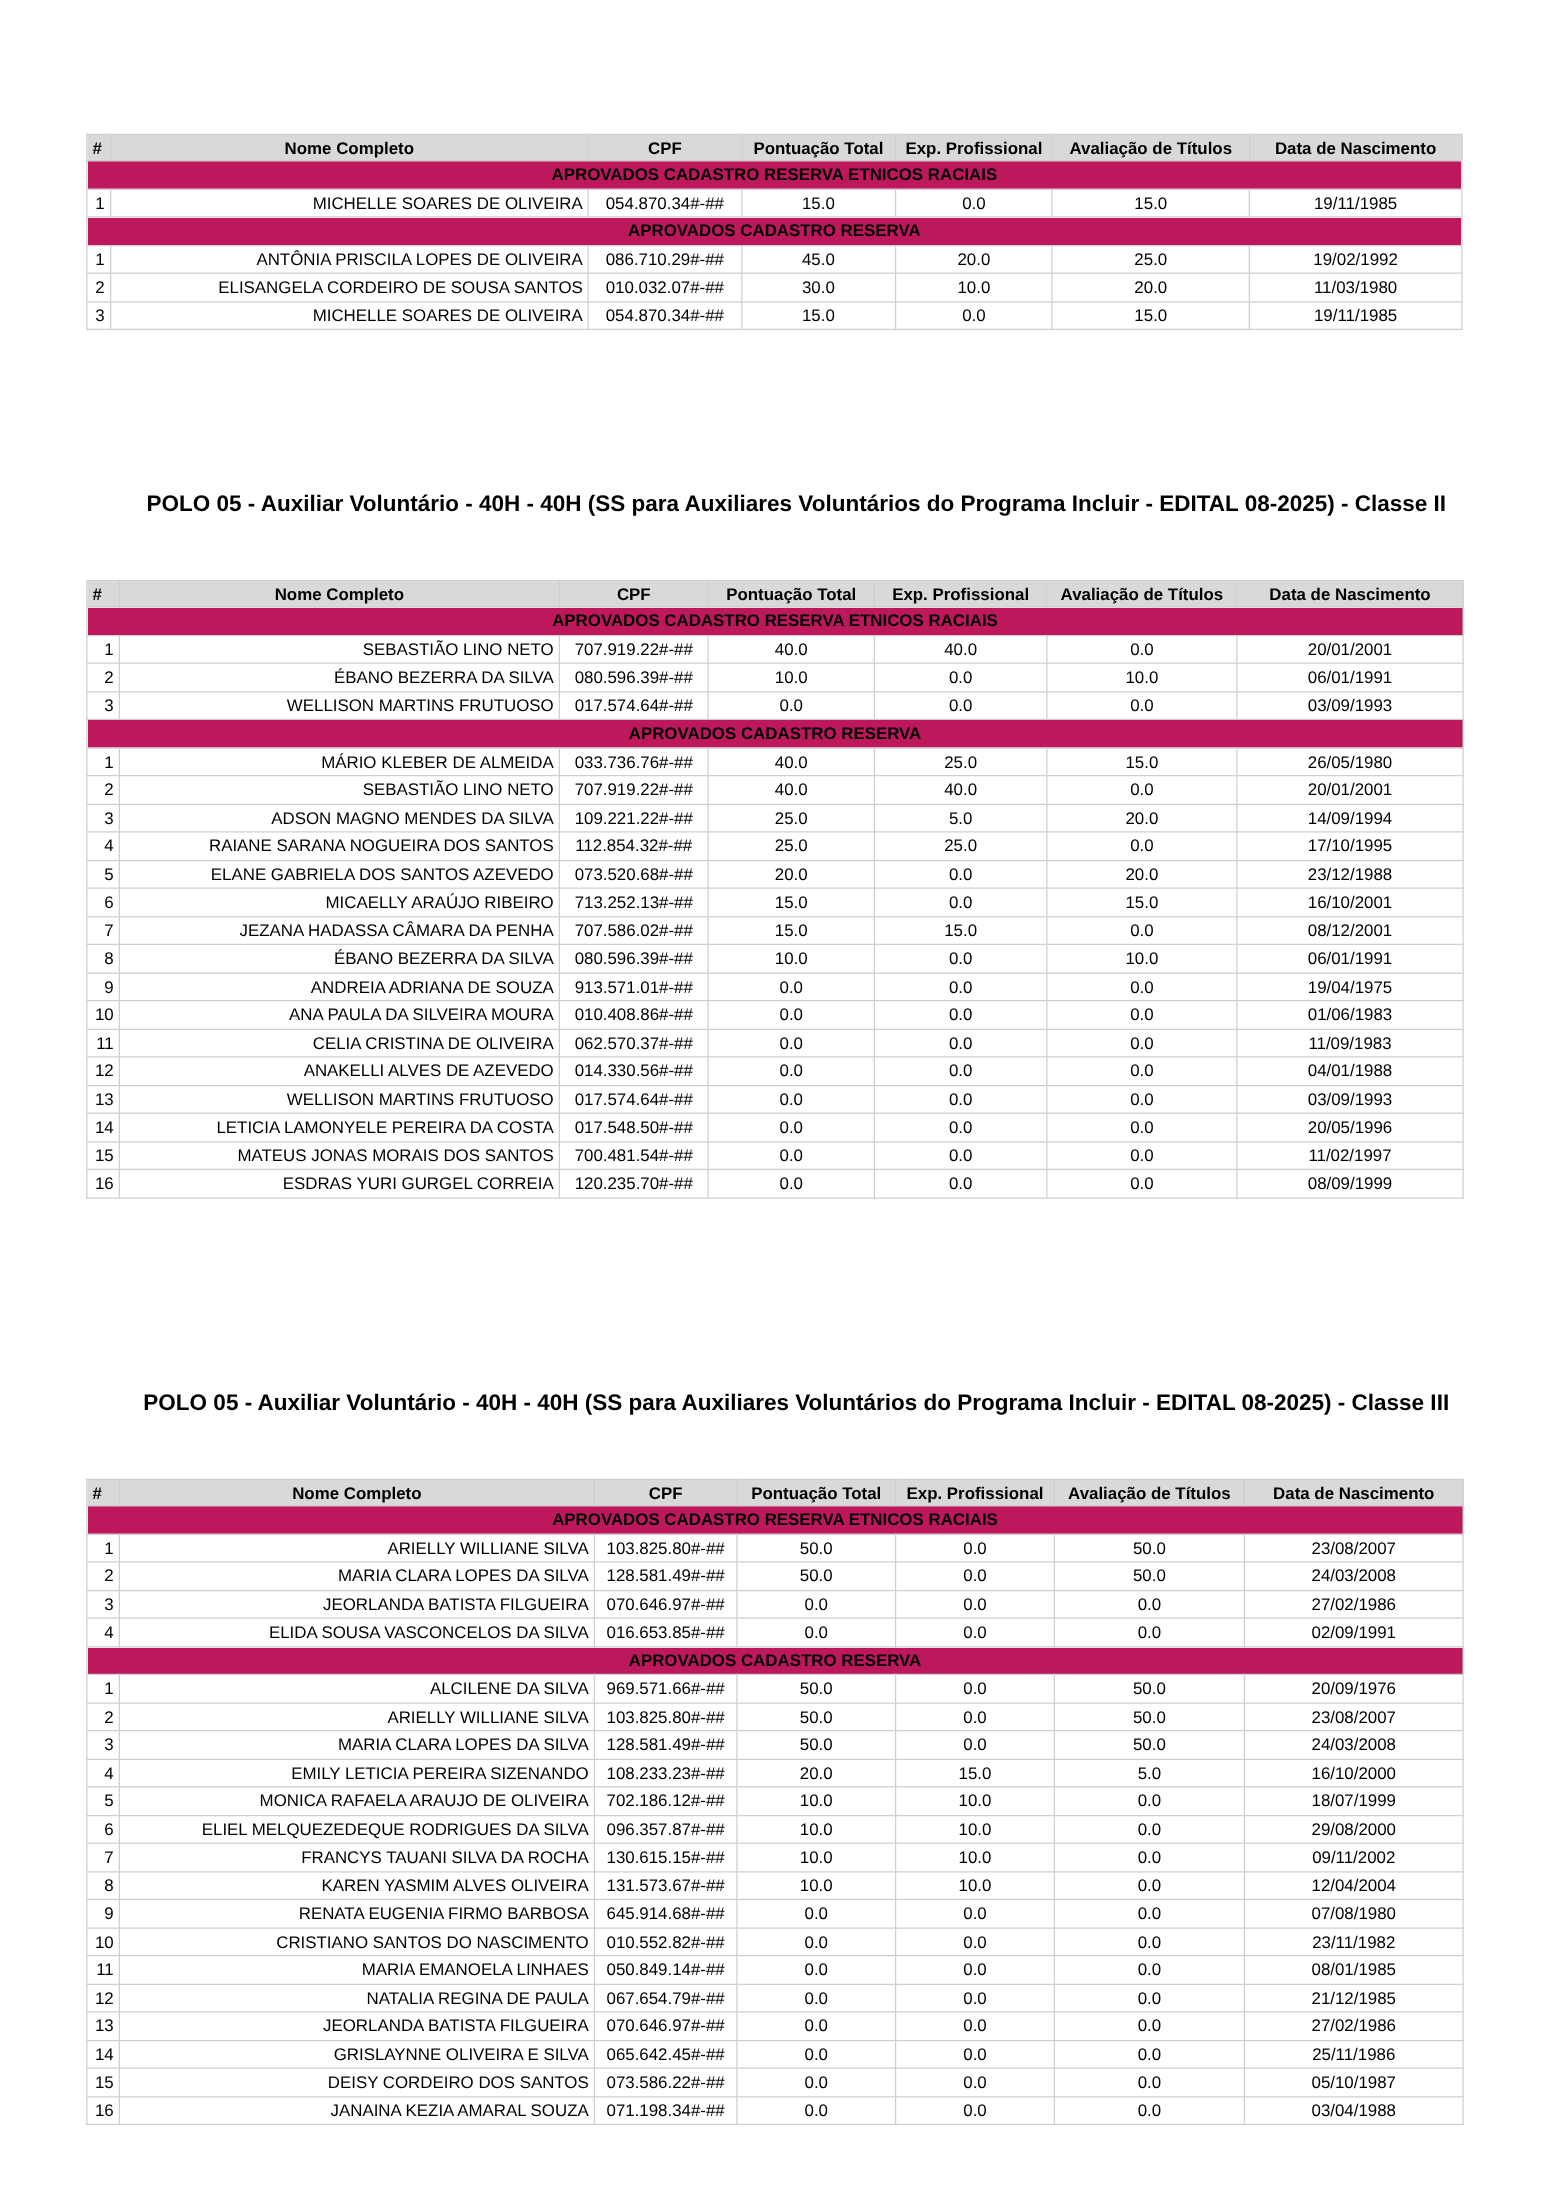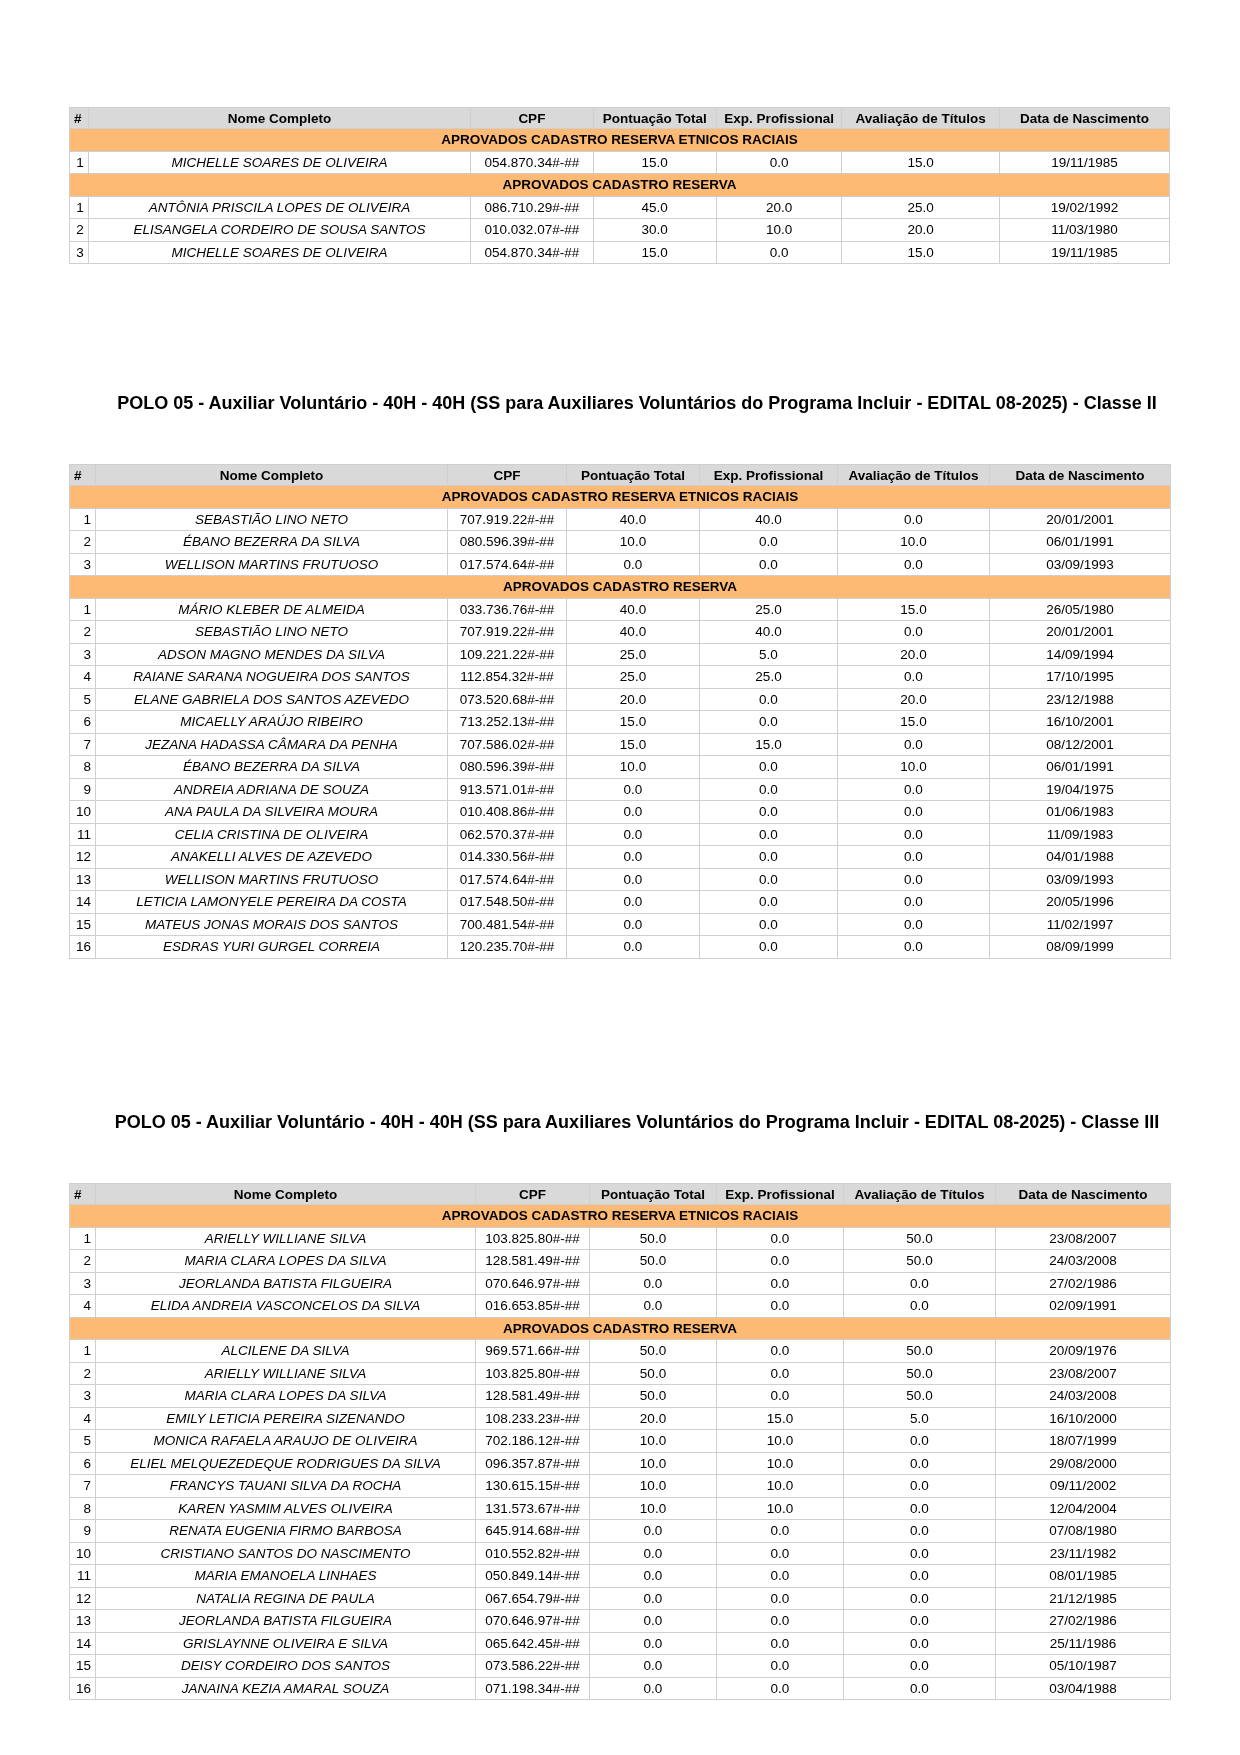--- a/index.html
+++ b/index.html
@@ -2,24 +2,24 @@
 <html><head>
 <meta charset="utf-8">
 <style>
   html, body { margin: 0; padding: 0; background: #ffffff; }
   body { width: 1240px; height: 1755px; position: relative; font-family: "Liberation Sans", sans-serif; color: #000; overflow: hidden; }
   .block { position: absolute; left: 69px; width: 1101px; }
   .section-title { position: absolute; left: 17px; width: 1240px; text-align: center; font-weight: bold; font-size: 18px; }
   table.res { border-collapse: collapse; width: 100%; font-size: 13.5px; table-layout: fixed; }
   table.res th { background: #d9d9d9; font-weight: bold; height: 20px; padding: 0 4px; border: 1px solid #cfcfcf; font-size: 13.5px; }
   table.res td { height: 21.5px; padding: 0 4px; border: 1px solid #cfcfcf; white-space: nowrap; overflow: hidden; }
-  table.res tr.group td { background: #fdba74; font-weight: bold; text-align: center; border-left: 1px solid #cfcfcf; border-right: 1px solid #cfcfcf; }
+  table.res tr.group td { background: #be185d; font-weight: bold; text-align: center; border-left: 1px solid #cfcfcf; border-right: 1px solid #cfcfcf; }
   td.num { text-align: right; padding-right: 3px; }
   td.c { text-align: center; }
-  td.name { text-align: center; font-style: italic; }
+  td.name { text-align: right; }
   th.h-left { text-align: left; }
 </style>
 </head>
 <body>
 
 <div class="block" style="top:107px;">
   <table class="res">
       <colgroup>
         <col style="width: 18px;">
         <col style="width: 369px;">
@@ -341,21 +341,21 @@
           <td class="num">3</td>
           <td class="name">JEORLANDA BATISTA FILGUEIRA</td>
           <td class="c">070.646.97#-##</td>
           <td class="c">0.0</td>
           <td class="c">0.0</td>
           <td class="c">0.0</td>
           <td class="c">27/02/1986</td>
         </tr>
         <tr>
           <td class="num">4</td>
-          <td class="name">ELIDA ANDREIA VASCONCELOS DA SILVA</td>
+          <td class="name">ELIDA SOUSA VASCONCELOS DA SILVA</td>
           <td class="c">016.653.85#-##</td>
           <td class="c">0.0</td>
           <td class="c">0.0</td>
           <td class="c">0.0</td>
           <td class="c">02/09/1991</td>
         </tr>
         <tr class="group">
           <td colspan="7">APROVADOS CADASTRO RESERVA</td>
         </tr>
         <tr>

